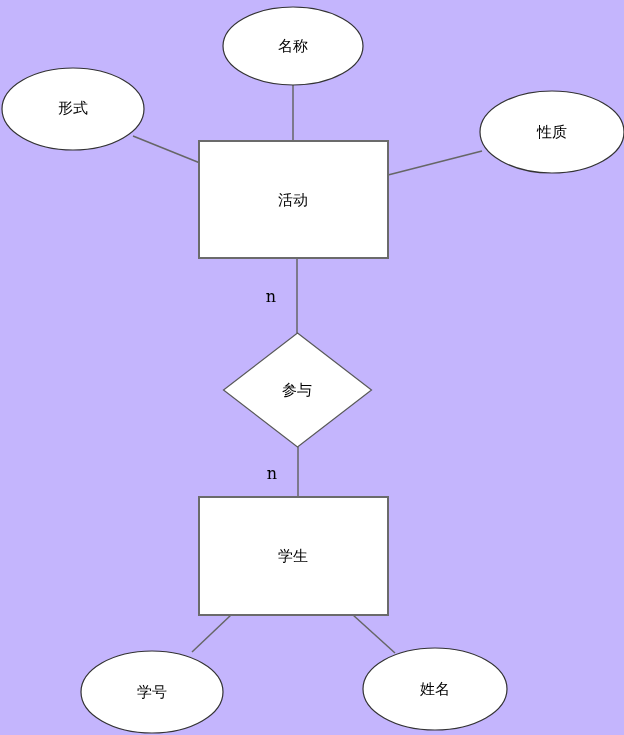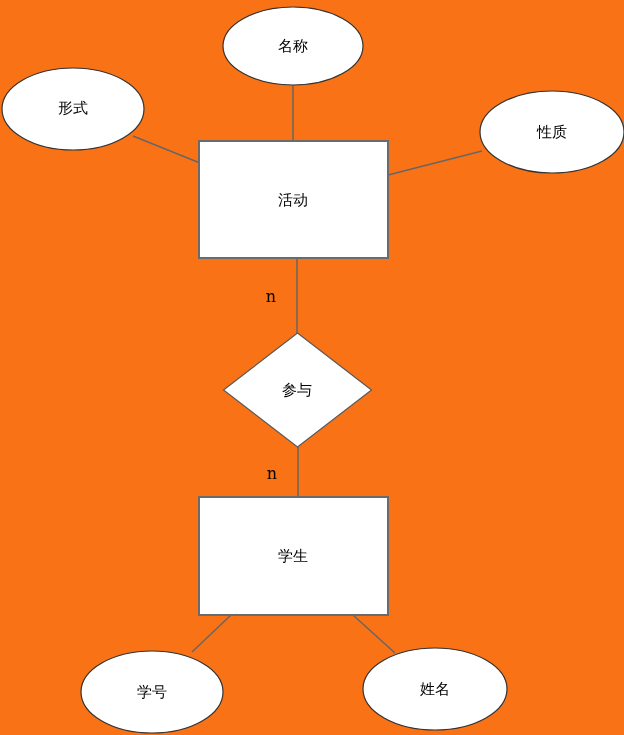--- a/index.html
+++ b/index.html
@@ -3,21 +3,21 @@
 <meta charset="utf-8">
 <style>
   html, body {
     margin: 0;
     padding: 0;
     background: #ffffff;
   }
   .canvas-wrap {
     width: 624px;
     height: 735px;
-    background: #f97316;
+    background: #c4b5fd;
     position: relative;
     overflow: hidden;
     text-align: right;
   }
   svg { display: block; }
   .connector {
     fill: none;
     stroke-width: 1.5;
     stroke-linecap: butt;
   }

